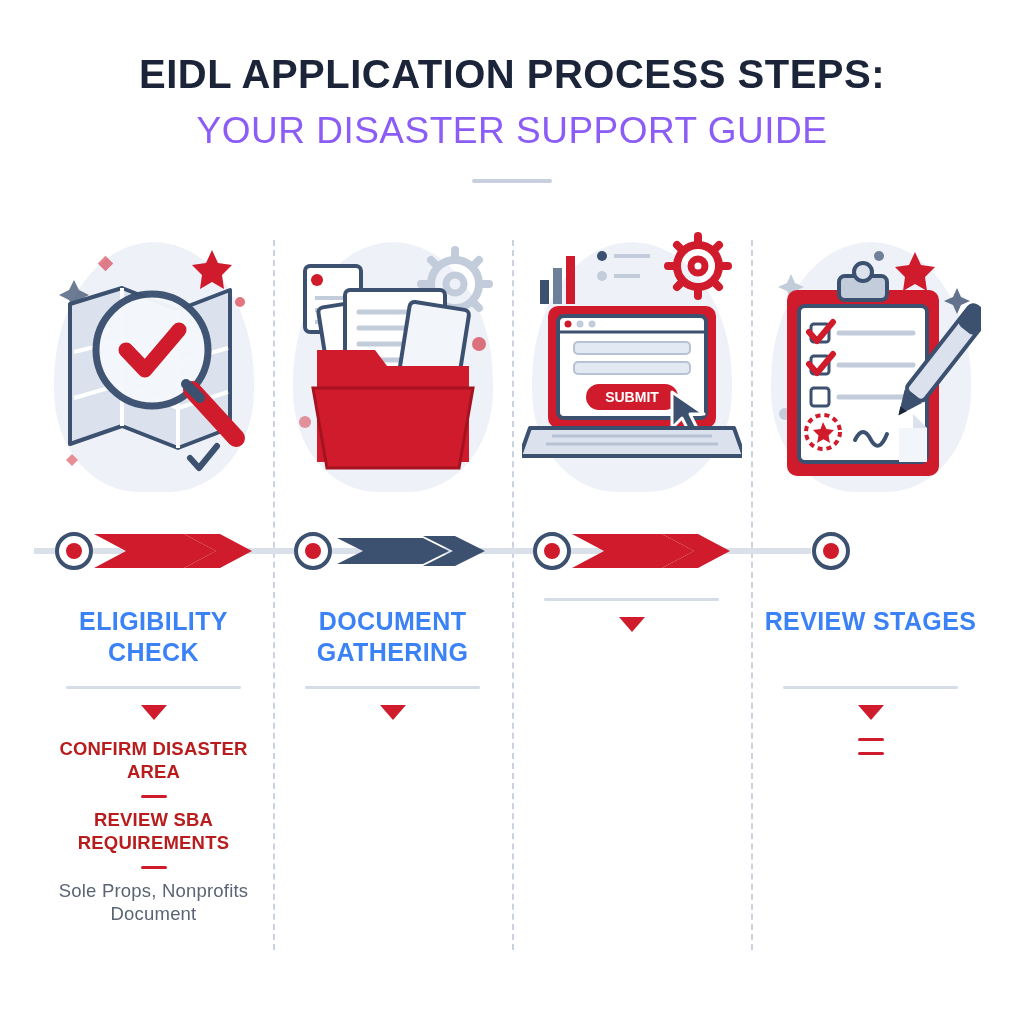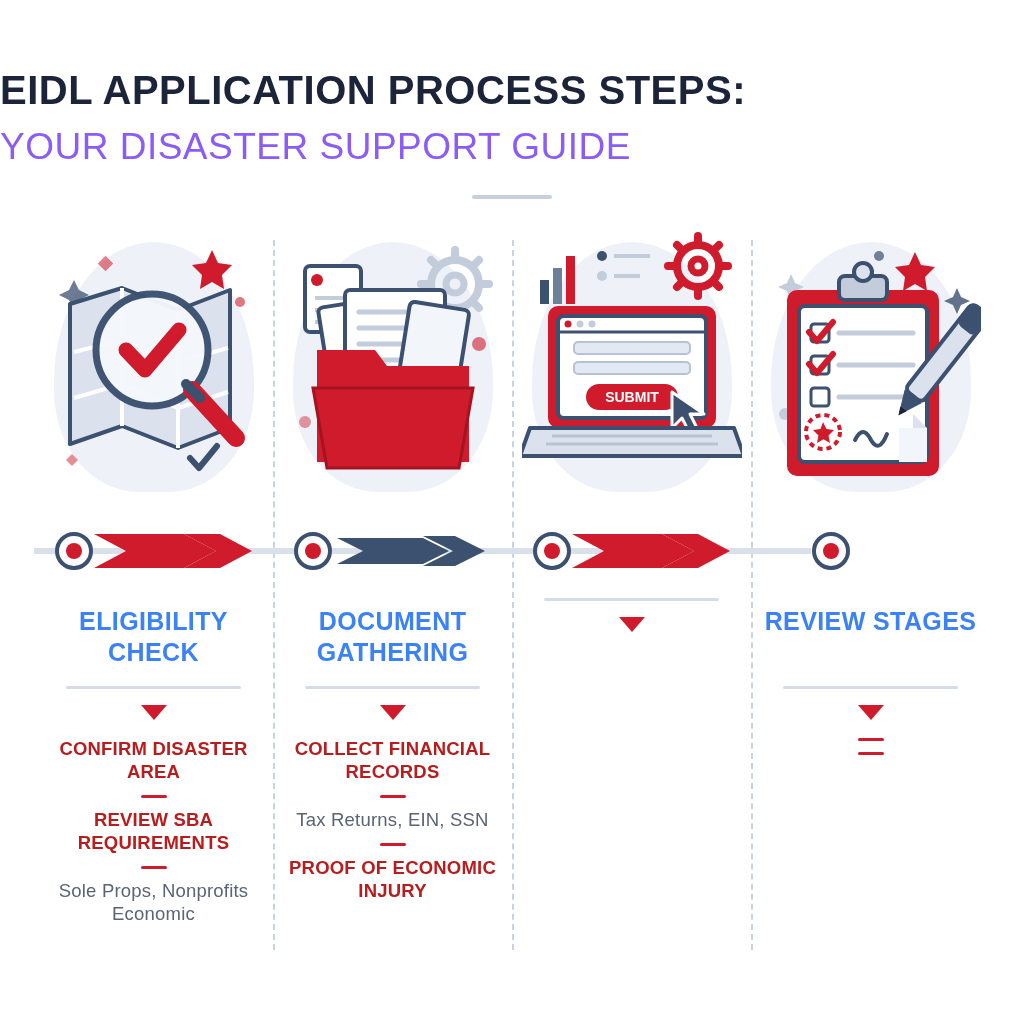--- a/index.html
+++ b/index.html
@@ -17,21 +17,22 @@
   .page {
     position: relative;
     width: 1024px;
     height: 1024px;
     box-sizing: border-box;
     background: #ffffff;
   }
 
   
   .header {
-    padding-top: 68px;
+    padding-top: 52px;
+    text-align: center;
   }
   .title-line-1 {
     font-size: 40px;
     font-weight: bold;
     letter-spacing: 0.5px;
     color: #1b2438;
     text-transform: uppercase;
     line-height: 1.12;
   }
   .title-line-2 {
@@ -215,21 +216,21 @@
         </svg>
       </div>
       <div class="step-title">Eligibility Check</div>
       <div class="divider"></div>
       <div class="caret"></div>
       <div class="bullets">
         <div class="bullet bold">Confirm Disaster Area</div>
         <div class="bullet-sep"></div>
         <div class="bullet bold">Review SBA Requirements</div>
         <div class="bullet-sep"></div>
-        <div class="bullet light">Sole Props, Nonprofits Economic</div>
+        <div class="bullet light">Sole Props, Nonprofits Document</div>
       </div>
     </div>
 
     <div class="col">
       <div class="art">
         <div class="blob"></div>
         <svg width="220" height="280" viewBox="0 0 220 280">
 
           <g transform="translate(172,52)">
             <circle r="24" fill="none" stroke="#c3ccdb" stroke-width="8"></circle>
@@ -280,27 +281,20 @@
           <rect x="0" y="24" width="240" height="6" fill="#d9e0ea"></rect>
           <path d="M64 14 L150 14 L176 27 L150 40 L64 40 L90 27 Z" fill="#3c5070"></path>
           <path d="M150 12 L182 12 L212 27 L182 42 L150 42 L180 27 Z" fill="#3c5070"></path>
           <circle cx="40" cy="27" r="17" fill="#ffffff" stroke="#3c5070" stroke-width="4"></circle>
           <circle cx="40" cy="27" r="8" fill="#cf1b2b"></circle>
         </svg>
       </div>
       <div class="step-title">Document Gathering</div>
       <div class="divider"></div>
       <div class="caret"></div>
-      <div class="bullets">
-        <div class="bullet bold">Collect Financial Records</div>
-        <div class="bullet-sep"></div>
-        <div class="bullet light">Tax Returns, EIN, SSN</div>
-        <div class="bullet-sep"></div>
-        <div class="bullet bold">Proof of Economic Injury</div>
-      </div>
     </div>
 
     <div class="col">
       <div class="art">
         <div class="blob"></div>
         <svg width="220" height="280" viewBox="0 0 220 280">
 
           <g>
             <rect x="18" y="48" width="9" height="24" fill="#3c5070"></rect>
             <rect x="31" y="36" width="9" height="36" fill="#6d8099"></rect>

